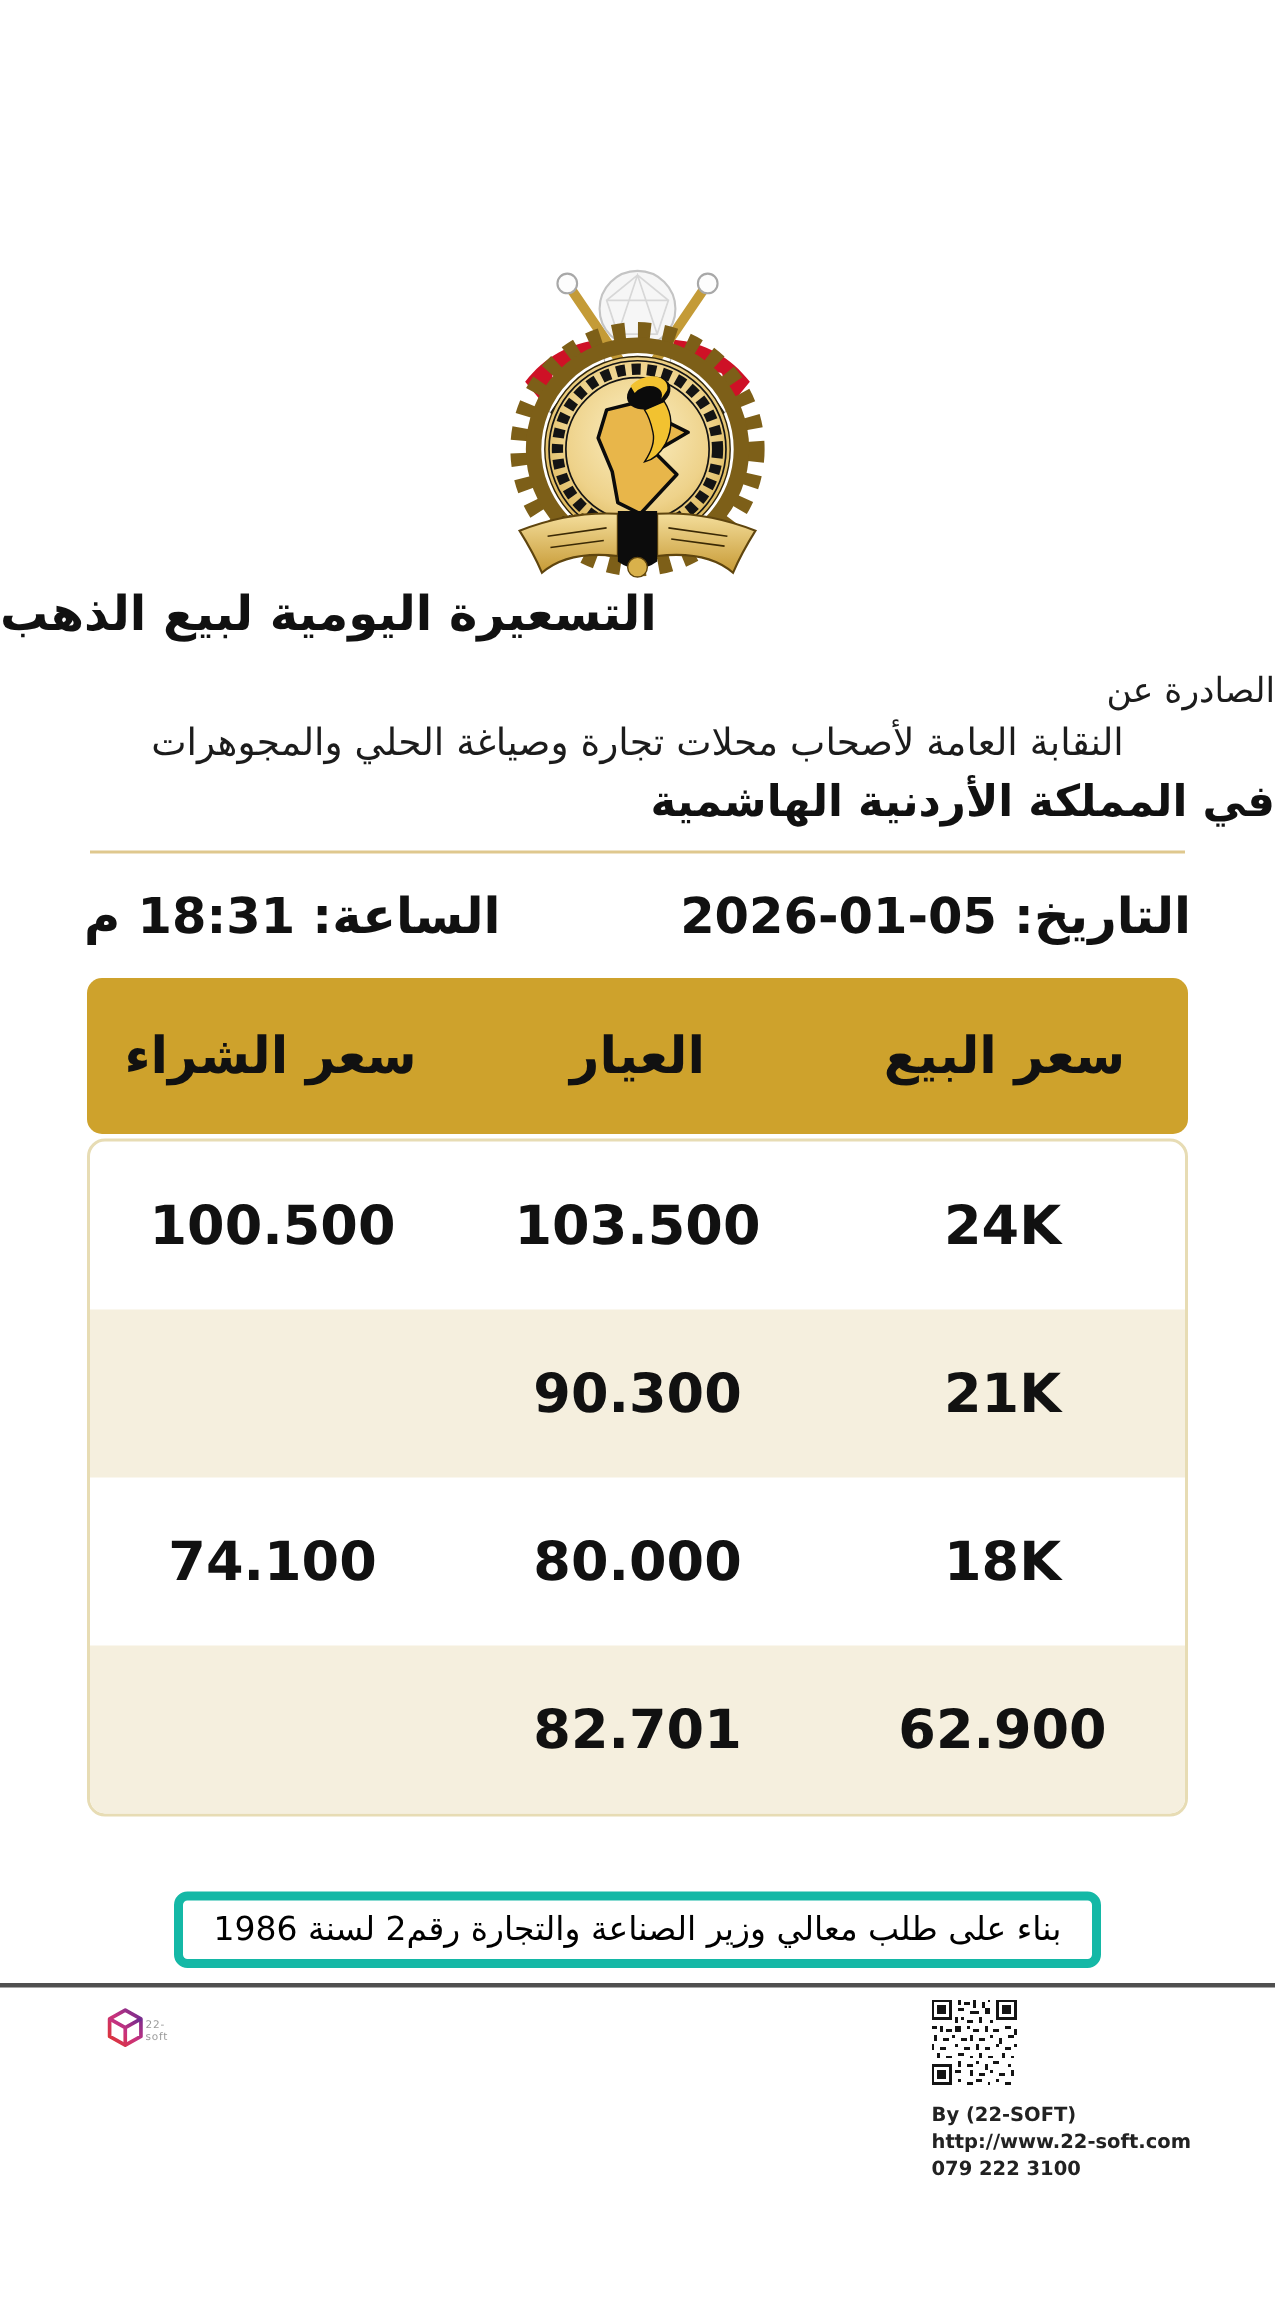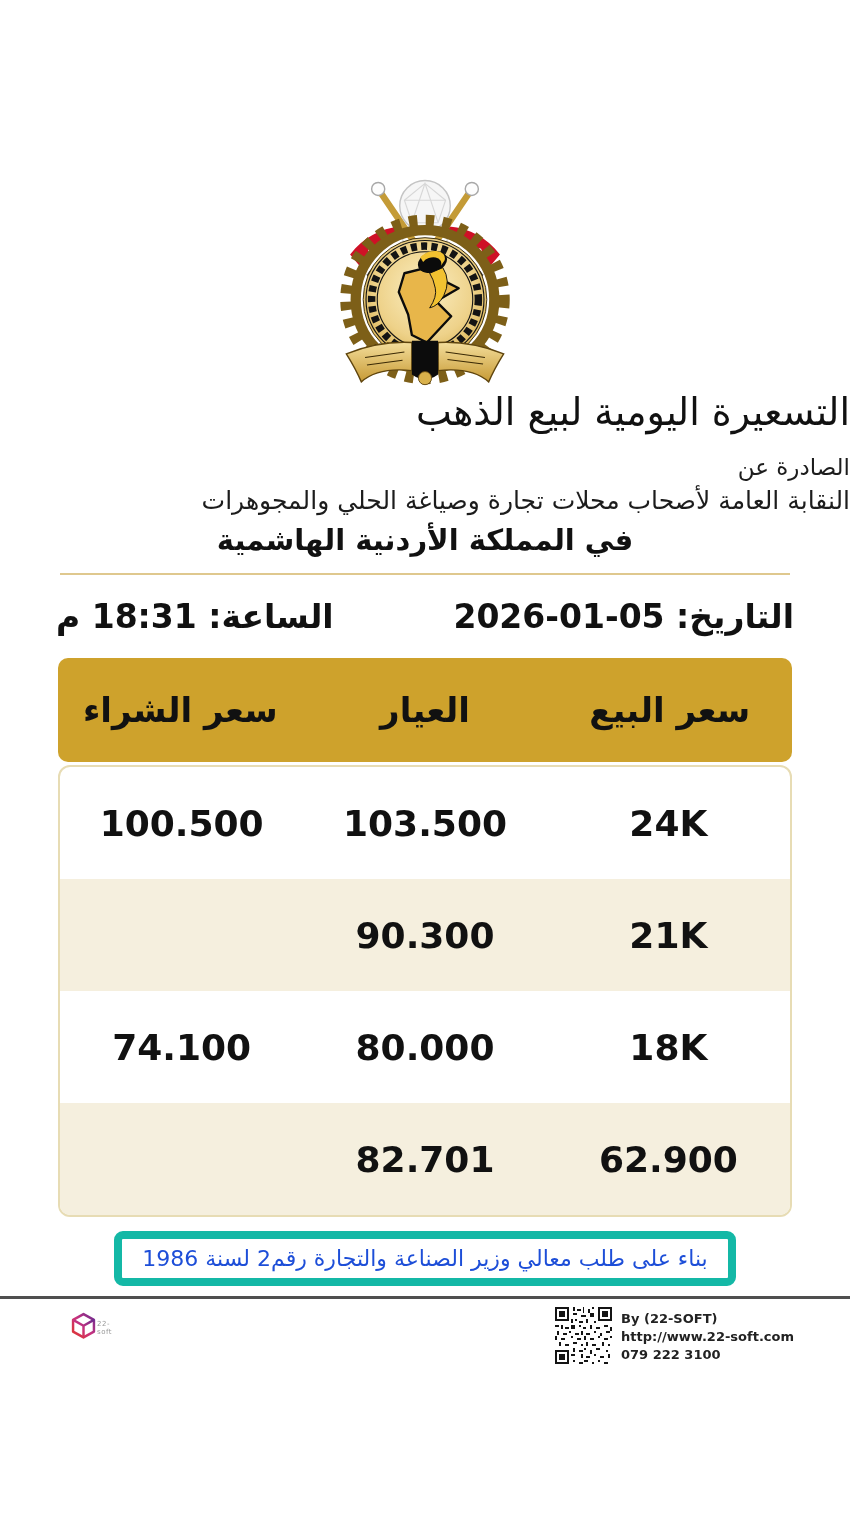--- a/index.html
+++ b/index.html
@@ -11,24 +11,24 @@
     margin: 0 auto;
     background: #ffffff;
     overflow: hidden;
   }
 
   
   .logo-wrap { padding-top: 168px; display: flex; justify-content: center; }
   .logo-wrap svg { width: 206px; height: 218px; }
 
   
-  .title   { margin-top: 4px;  text-align: right; font-size: 38px; font-weight: normal; direction: rtl; }
+  .title   { margin-top: 4px;  text-align: left; font-size: 32px; font-weight: bold; direction: rtl; }
   .issued  { margin-top: 20px; text-align: right; font-size: 23px; direction: rtl; color:#1c1c1c; }
-  .org     { margin-top: 6px;  text-align: right; font-size: 25px; direction: rtl; color:#1c1c1c; }
-  .country { margin-top: 8px;  text-align: center; font-size: 29px; font-weight: bold; direction: rtl; }
+  .org     { margin-top: 6px;  text-align: center; font-size: 25px; direction: rtl; color:#1c1c1c; }
+  .country { margin-top: 8px;  font-size: 29px; font-weight: bold; direction: rtl; }
   .gold-sep { margin: 16px 60px 0 60px; border: none; border-top: 2px solid #DFC88E; }
 
   
   .date-row {
     margin: 22px 56px 0 56px;
     display: flex; justify-content: space-between; align-items: baseline;
     direction: rtl;
     font-size: 33px; font-weight: bold;
   }
 
@@ -53,37 +53,38 @@
     height: 112px;
     display: grid; grid-template-columns: 1fr 1fr 1fr;
     align-items: center;
     font-size: 36px; font-weight: bold; text-align: center;
   }
   .trow.alt { background: #F5EFDE; }
 
   
   .note-wrap { margin-top: 14px; display: flex; justify-content: center; }
   .note-box {
-    border: 8px solid #14b8a6; border-radius: 9px;
+    border: 6px solid #14b8a6; border-radius: 9px;
     padding: 7px 20px;
-    font-size: 22px; direction: rtl; color: #1d4ed8;
+    font-size: 22px; direction: rtl; color: #000000;
     background: #fff;
+    margin-top: 36px;
   }
   .gray-line { margin-top: 10px; height: 3px; background: #4F4F4F; width: 100%; }
 
   .bottom-bar {
     display: flex; justify-content: space-between; align-items: flex-start;
     padding: 8px 56px 0 70px;
     direction: ltr;
   }
   .brand { display: flex; flex-direction: row; align-items: center; width: 48px; }
   .brand svg { width: 36px; height: 40px; }
   .brand-name { margin-top: 1px; font-size: 7px; color: #9a9a9a; letter-spacing: .5px; }
 
-  .vendor { display: flex; gap: 9px; align-items: flex-start; }
+  .vendor { display: flex; gap: 9px; align-items: flex-start; flex-direction: column; }
   .qr { width: 57px; height: 57px; shape-rendering: crispEdges; }
   .vendor-text { padding-top: 3px; font-size: 13px; font-weight: bold; color: #222; line-height: 1.4; }
 </style>
 </head>
 <body>
 
 <div class="page">
 
   <div class="logo-wrap">
     <svg viewBox="0 0 220 232" aria-hidden="true">

